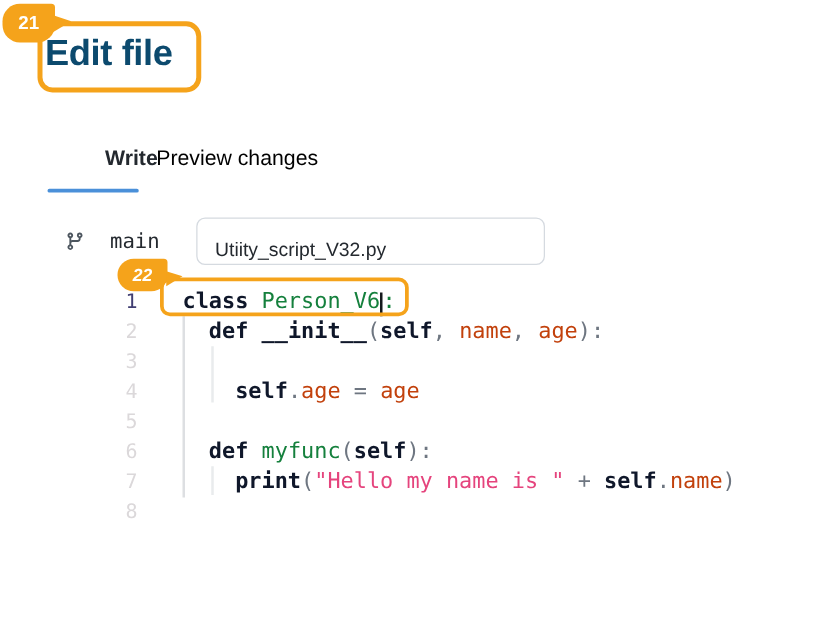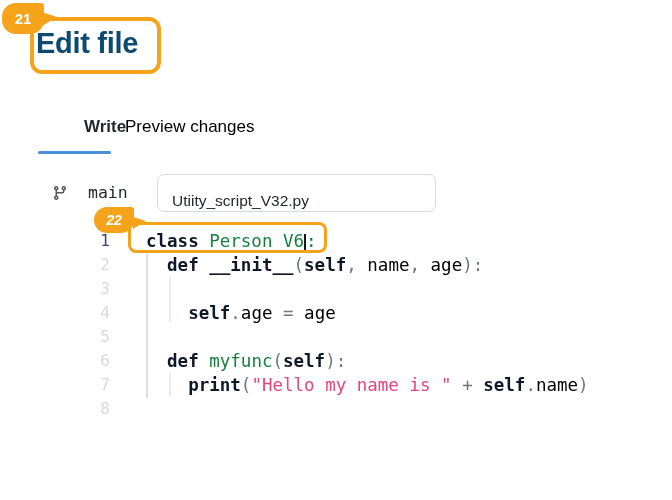--- a/index.html
+++ b/index.html
@@ -44,21 +44,21 @@
   .code-line { position: relative; height: 24px; }
   .line-number { position: absolute; left: 0; top: 0; width: 110px; text-align: right;
                  font-family: "DejaVu Sans Mono", monospace; font-size: 16px; line-height: 24px;
                  color: #DBD8DA; user-select: none; }
   .line-number.active { color: #403E72; }
   .code-text { position: absolute; left: 146px; top: 0; margin: 0;
                font-family: "DejaVu Sans Mono", monospace; font-size: 17.5px; line-height: 24px;
                white-space: pre; color: #24292F; }
   .tok-kw { color: #0f172a; font-weight: 700; }
   .tok-pl { color: #15803d; }
-  .tok-va { color: #000000; }
+  .tok-va { color: #c2410c; }
   .tok-pu { color: #6E7681; }
   .tok-st { color: #E5447D; }
   .caret { display: inline-block; width: 2px; height: 19px; background: #15191d; vertical-align: text-bottom; margin-bottom: -2px; }
 
   .indent-guide { position: absolute; width: 2px; background: #DDDFE2; z-index: 1; }
   .guide-a  { left: 146px; top: 253px; height: 145px; }
   .guide-b1 { left: 169px; top: 277px; height: 45px; background: #E9EBED; }
   .guide-b2 { left: 169px; top: 373px; height: 23px; background: #E9EBED; }
 </style>
 </head>

